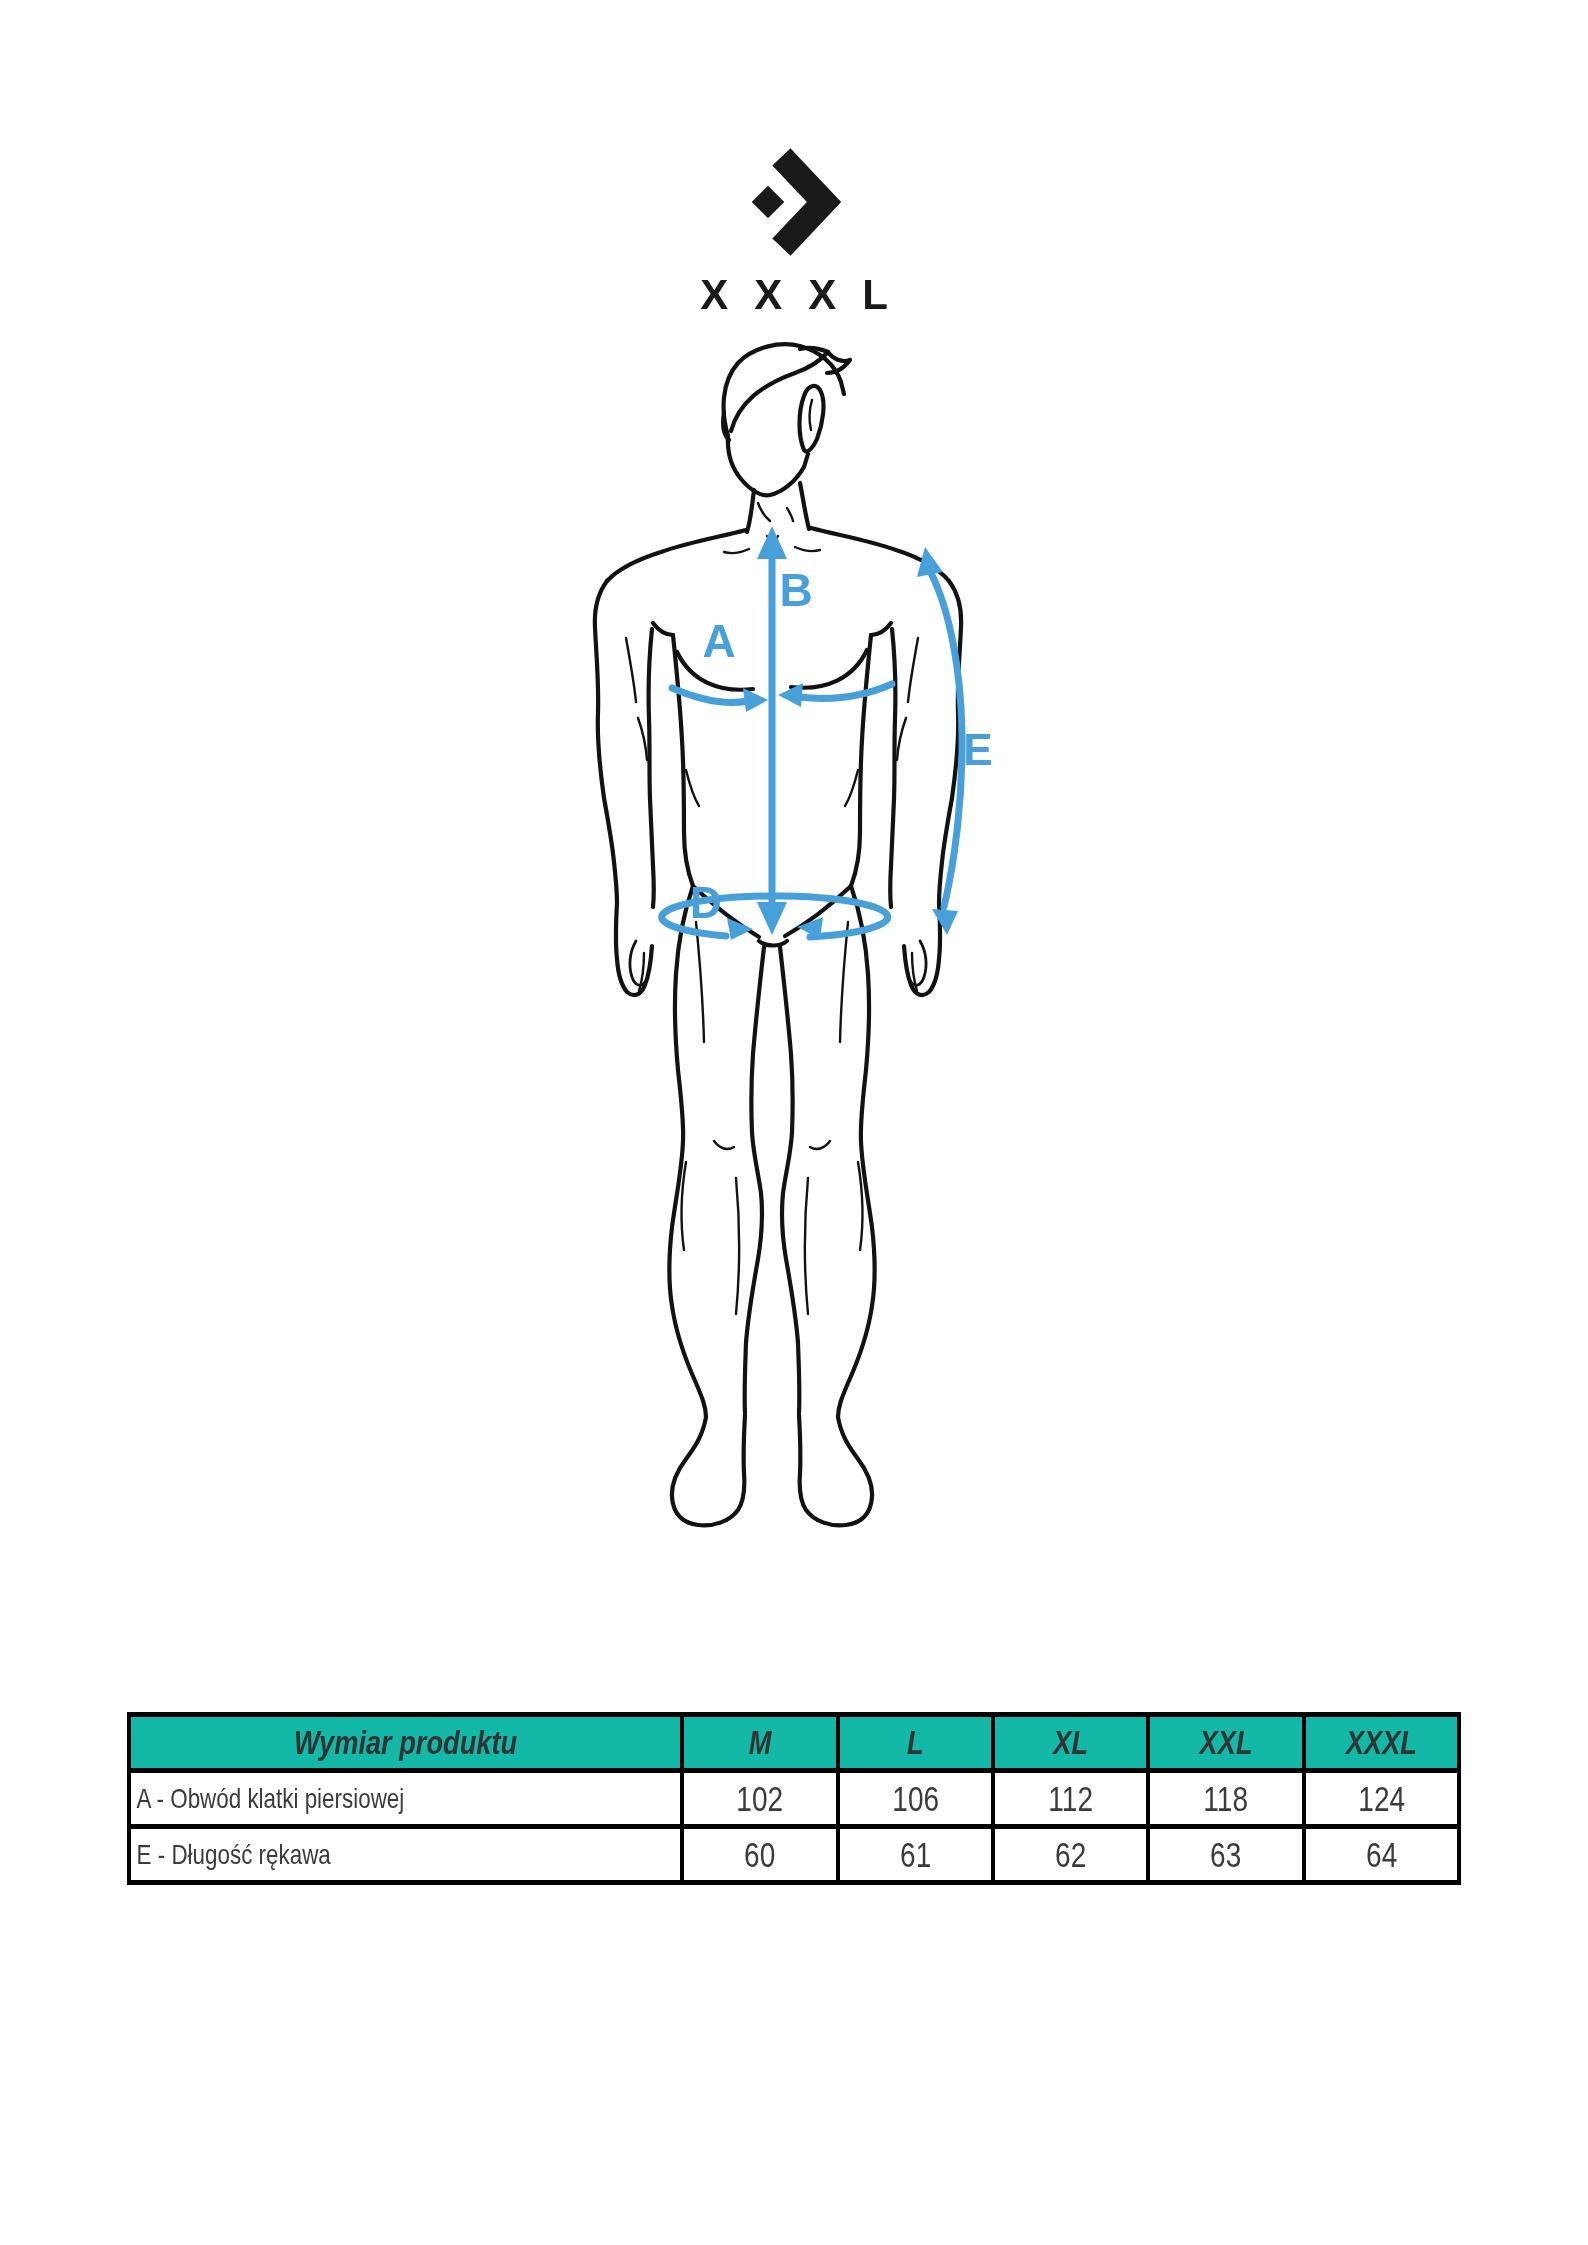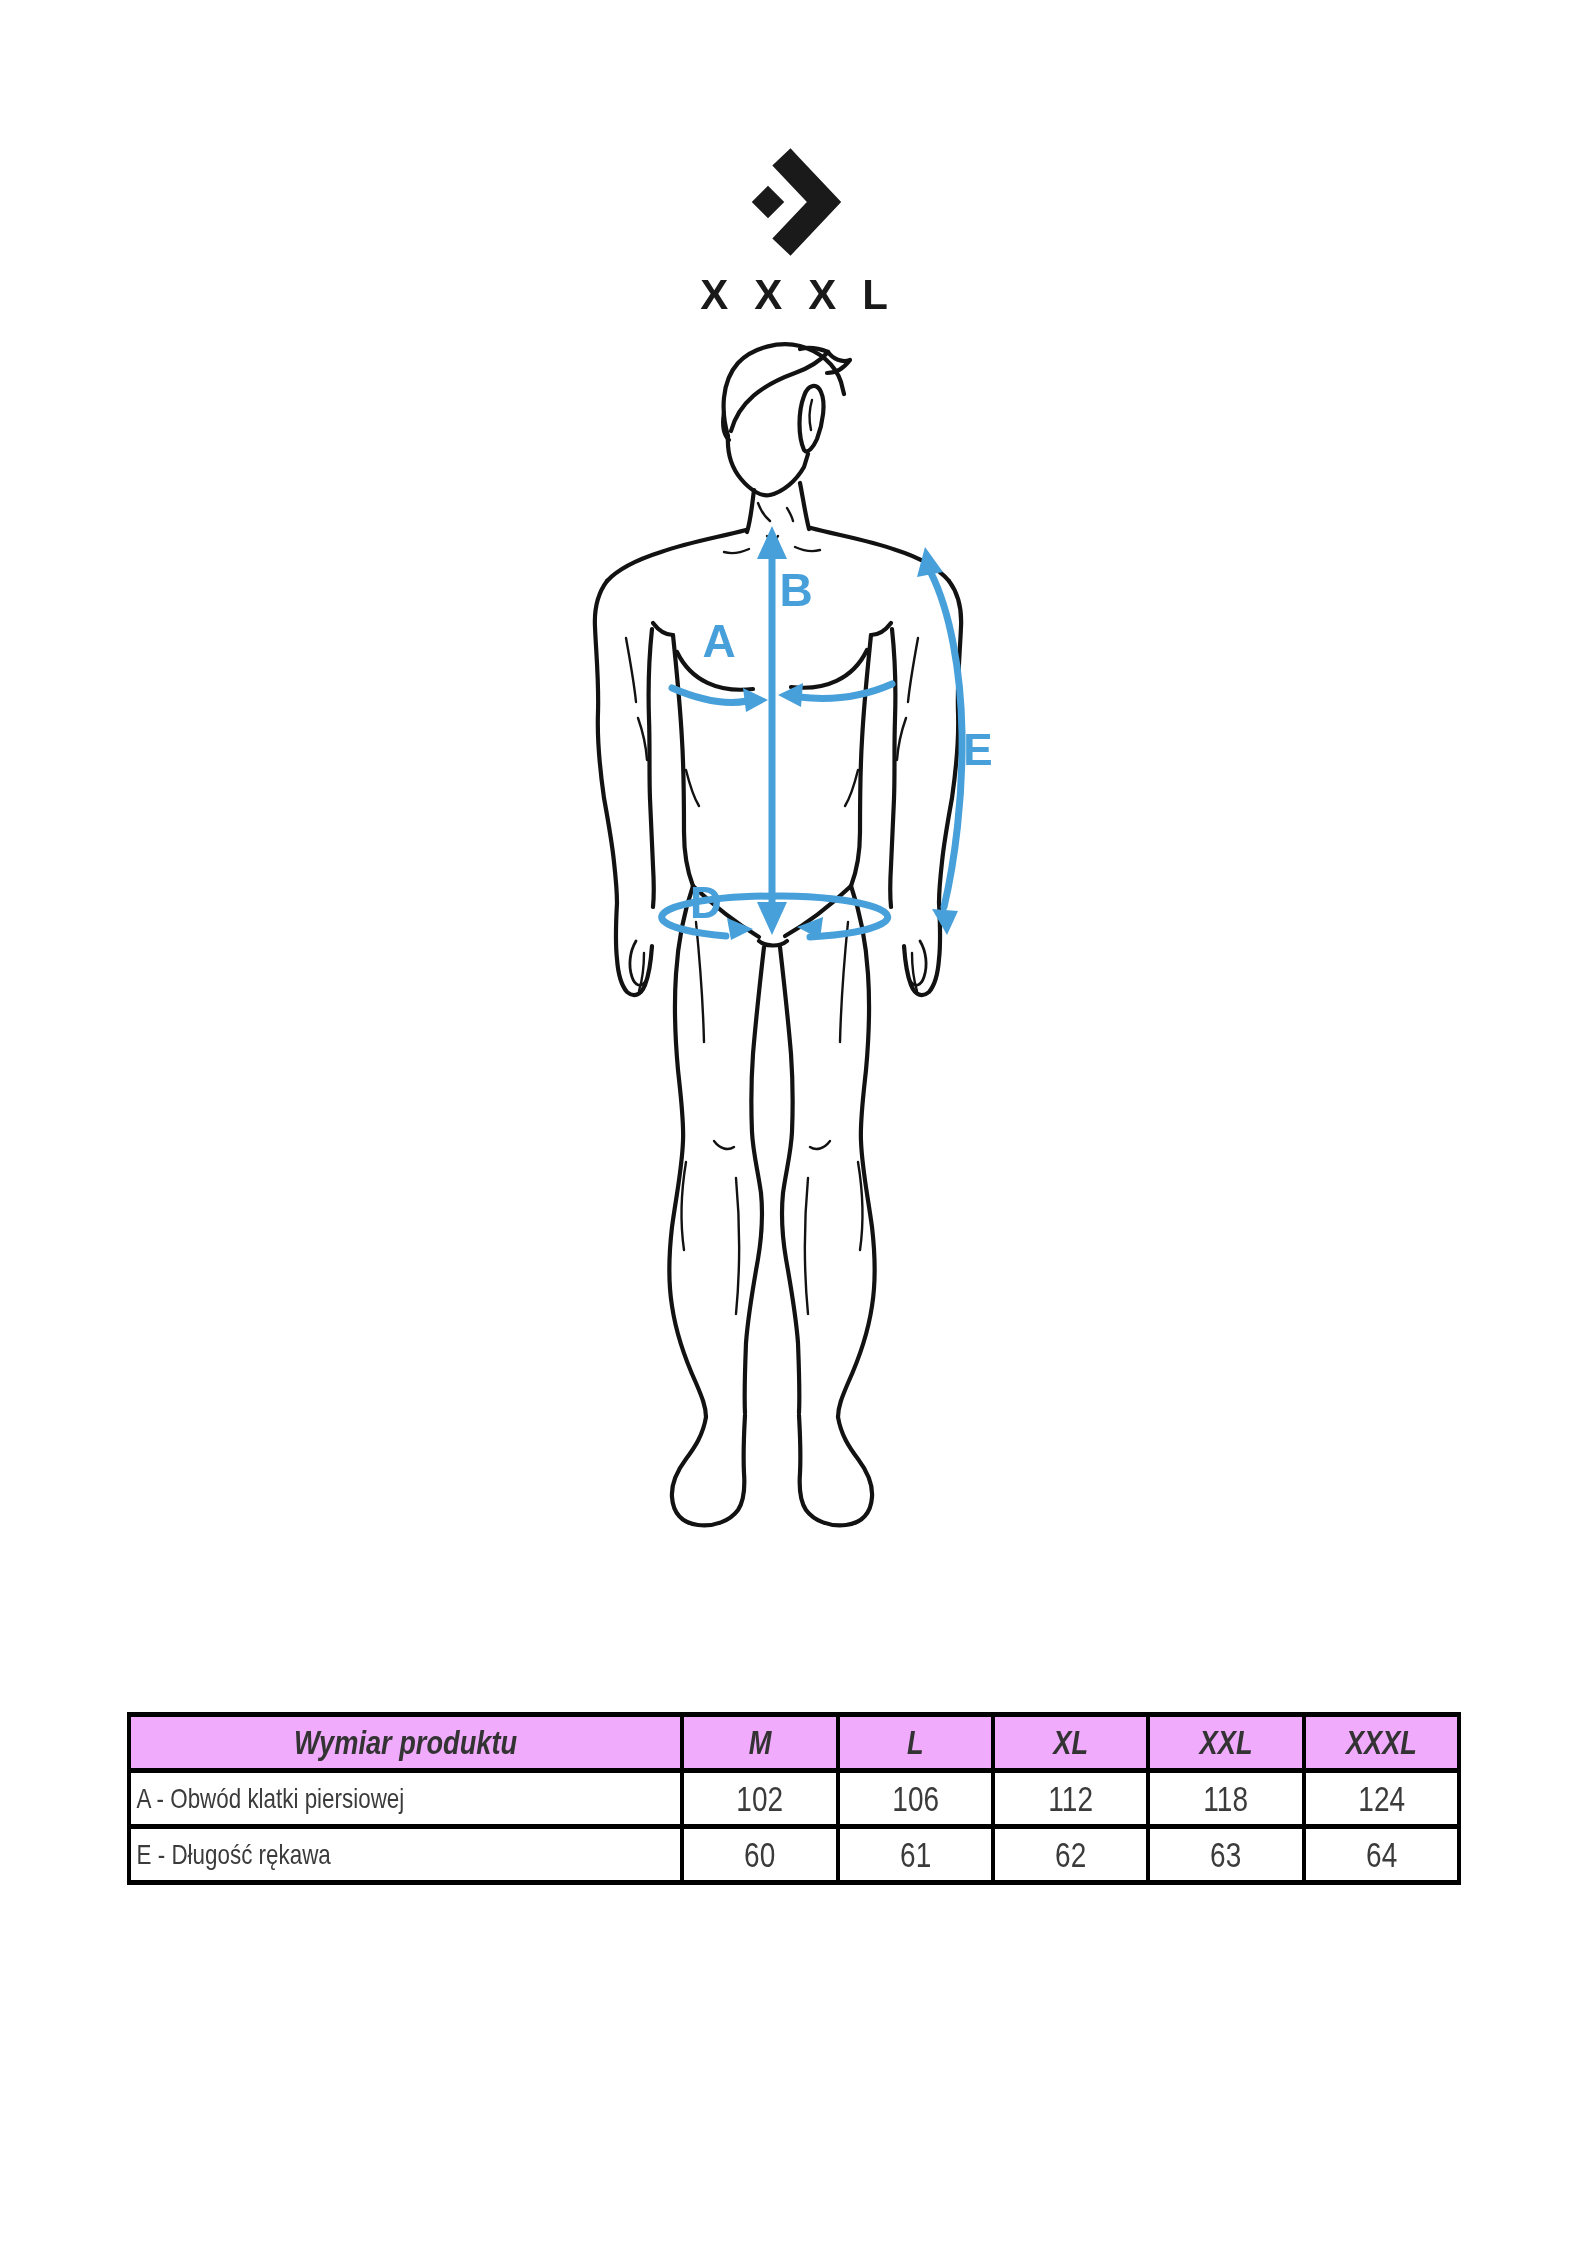--- a/index.html
+++ b/index.html
@@ -10,21 +10,21 @@
   .brand-name{position:absolute;left:0;right:0;top:271px;text-align:center;
       font-size:42px;font-weight:bold;color:#1a1a1a;letter-spacing:26px;text-indent:26px;}
   
   .figure-svg{position:absolute;left:500px;top:340px;width:560px;height:1200px;}
   .measure-label{font-family:"Liberation Sans",sans-serif;font-weight:bold;}
   
   .size-table{position:absolute;left:127px;top:1712px;width:1334px;
       border-collapse:collapse;table-layout:fixed;color:#3b3b3b;}
   .size-table th,.size-table td{border:4px solid #000;border-top-width:5px;
       border-bottom-width:5px;height:51px;padding:0;vertical-align:middle;overflow:hidden;}
-  .size-table thead th{background:#f0abfc;font-size:34px;font-style:italic;
+  .size-table thead th{background:#14b8a6;font-size:34px;font-style:italic;
       font-weight:bold;text-align:center;color:#333;}
   .cell-label{text-align:left;font-size:28px;}
   .cell-val{text-align:center;font-size:35px;}
   .cx{display:inline-block;transform:scaleX(0.8);white-space:nowrap;}
   .cell-label .cx{transform-origin:0 50%;padding-left:7px;}
   .cv{display:block;transform:scaleX(0.8);white-space:nowrap;}
 </style>
 </head>
 <body>
 

